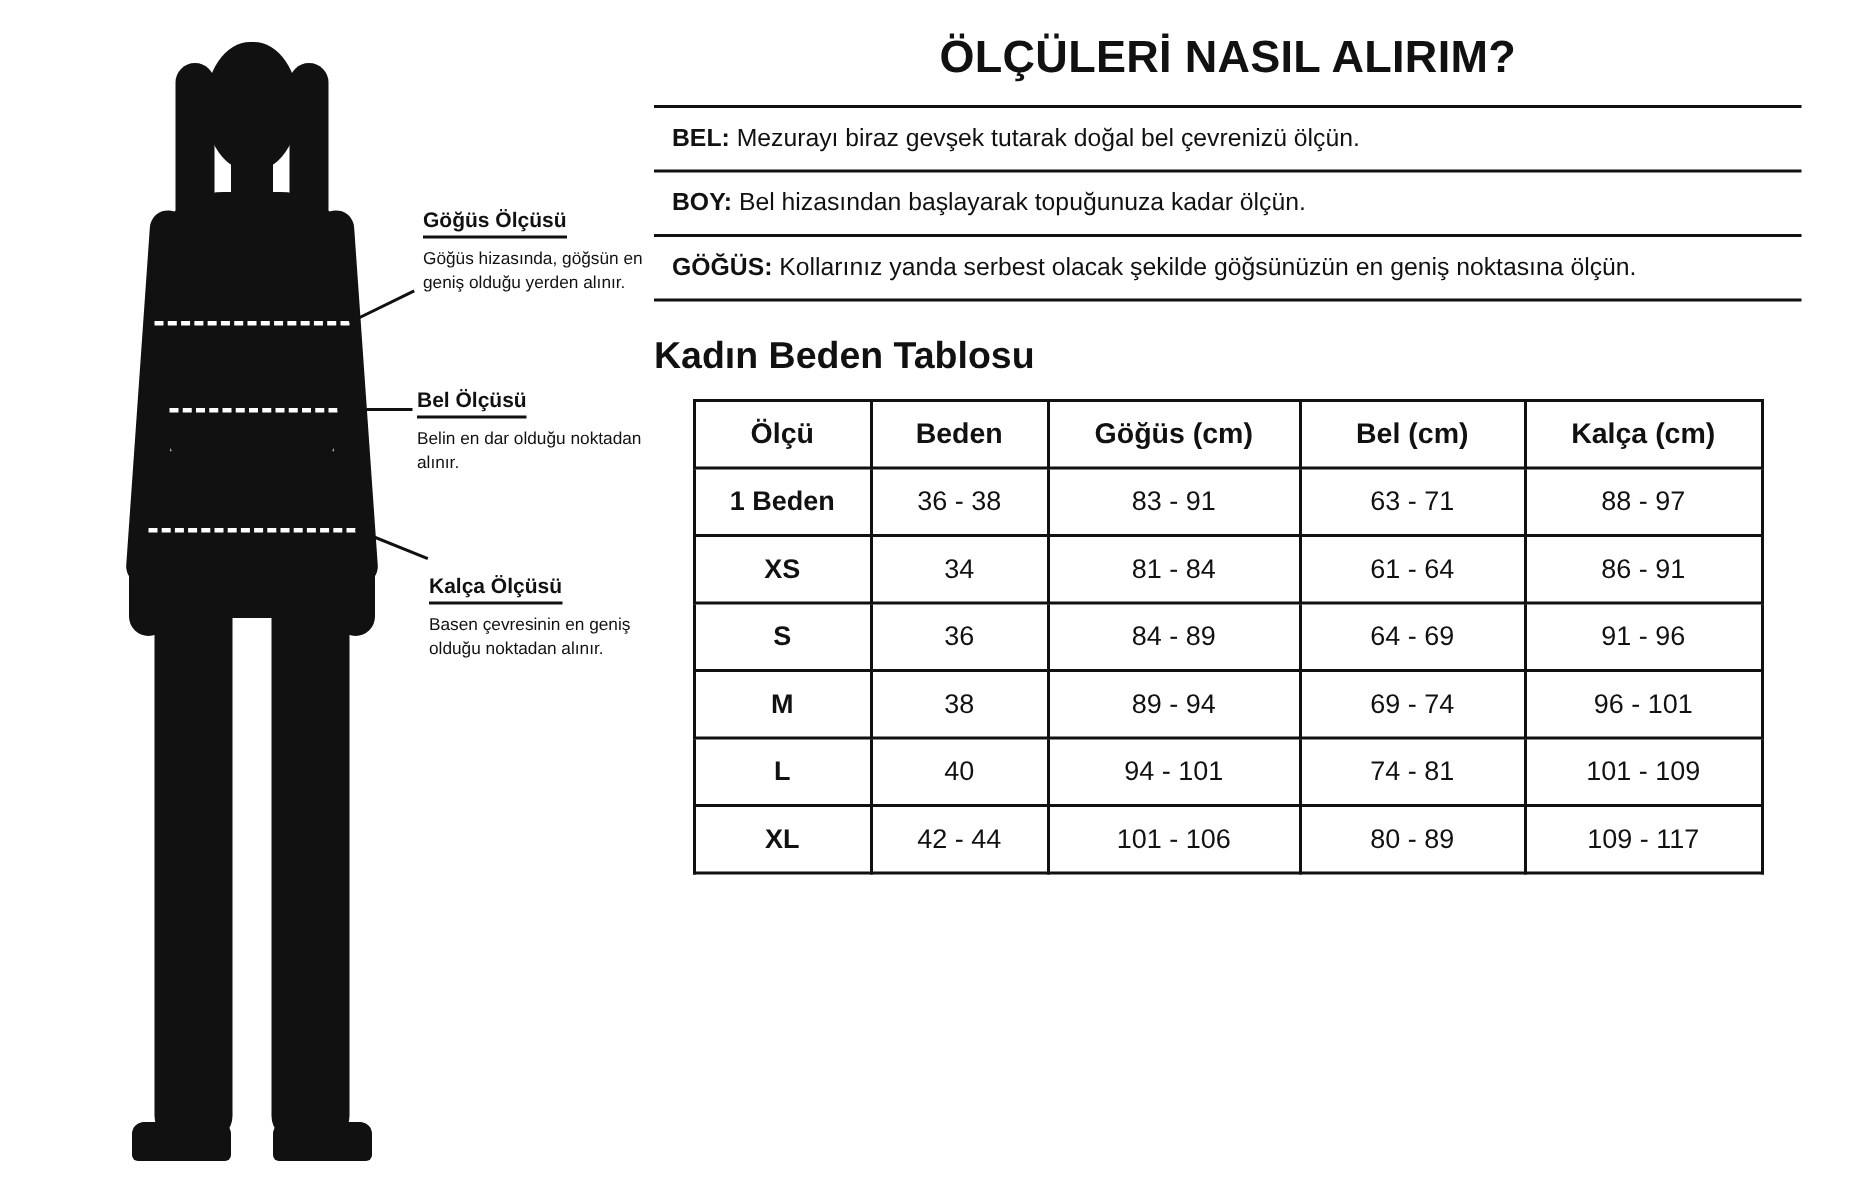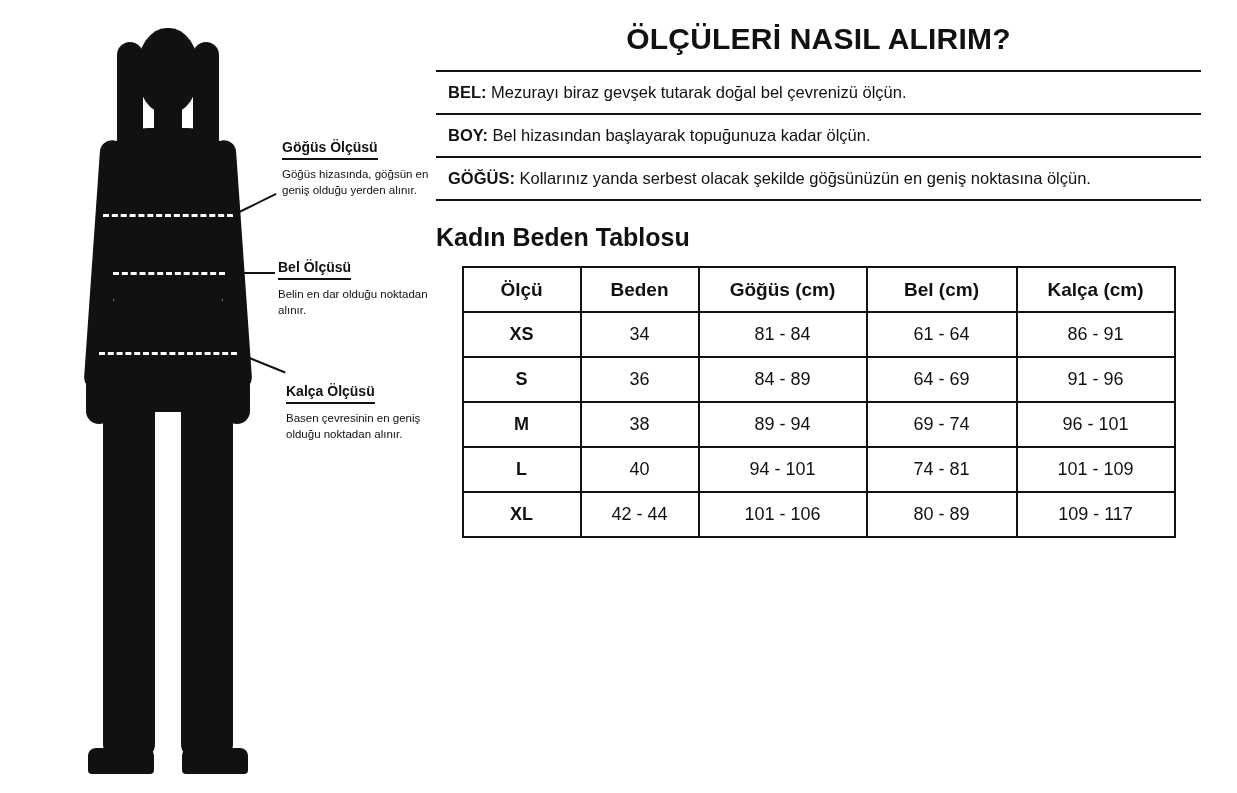--- a/index.html
+++ b/index.html
@@ -291,20 +291,27 @@
         <tr>
           <th>Ölçü</th>
           <th>Beden</th>
           <th>Göğüs (cm)</th>
           <th>Bel (cm)</th>
           <th>Kalça (cm)</th>
         </tr>
       </thead>
       <tbody>
         <tr>
+          <td>1 Beden</td>
+          <td>36 - 38</td>
+          <td>83 - 91</td>
+          <td>63 - 71</td>
+          <td>88 - 97</td>
+        </tr>
+        <tr>
           <td>XS</td>
           <td>34</td>
           <td>81 - 84</td>
           <td>61 - 64</td>
           <td>86 - 91</td>
         </tr>
         <tr>
           <td>S</td>
           <td>36</td>
           <td>84 - 89</td>

